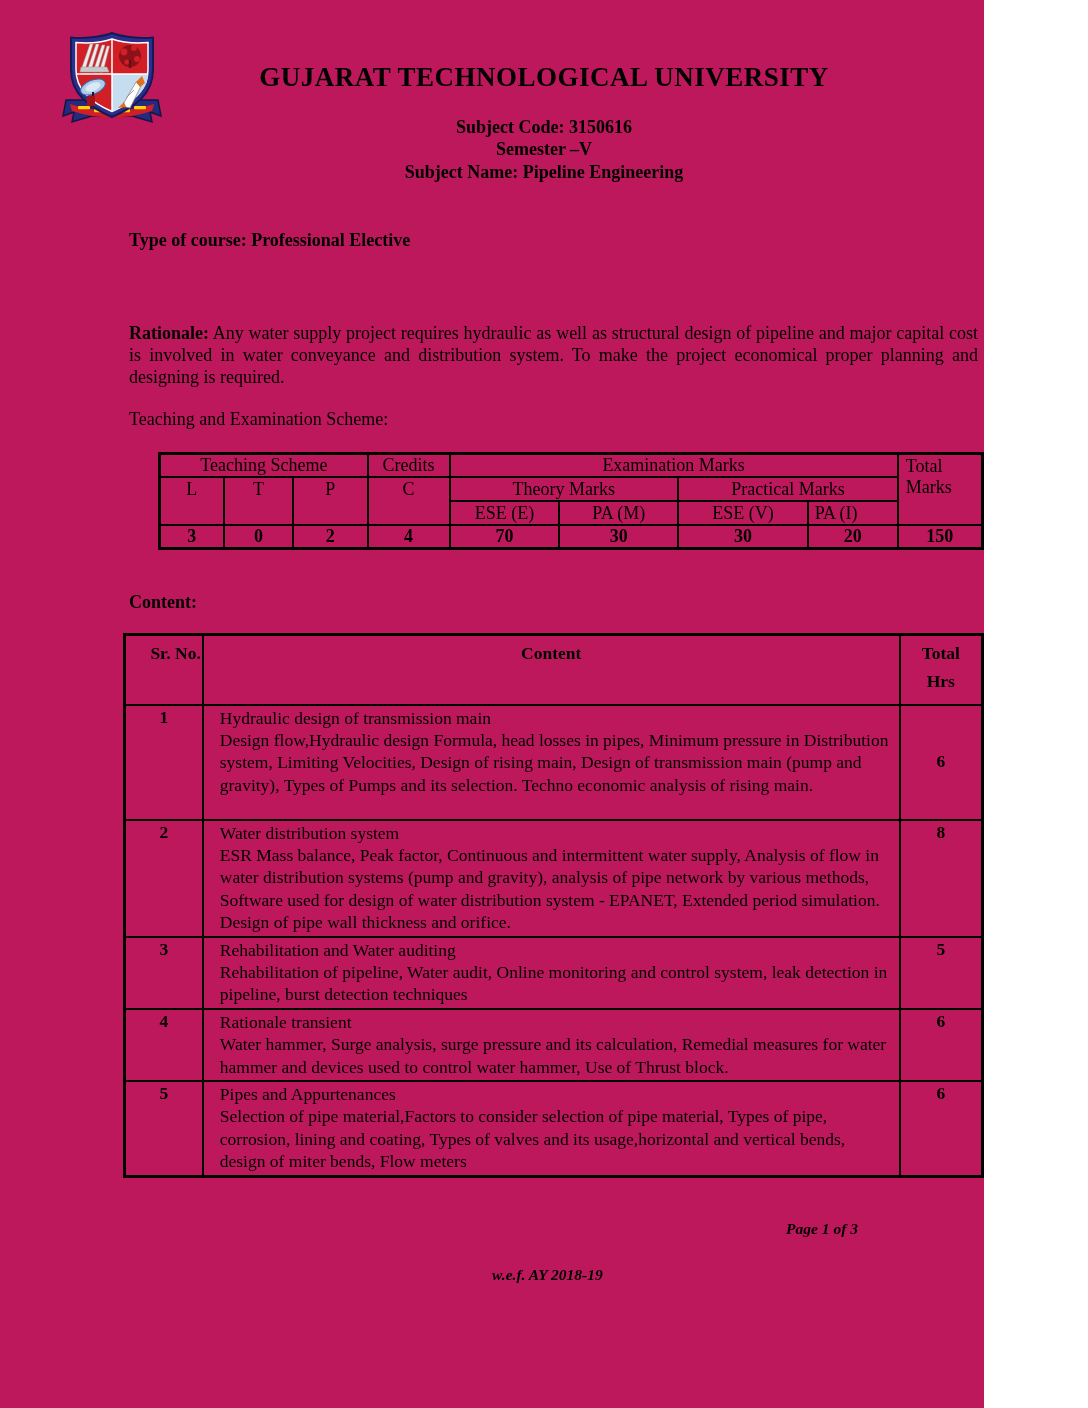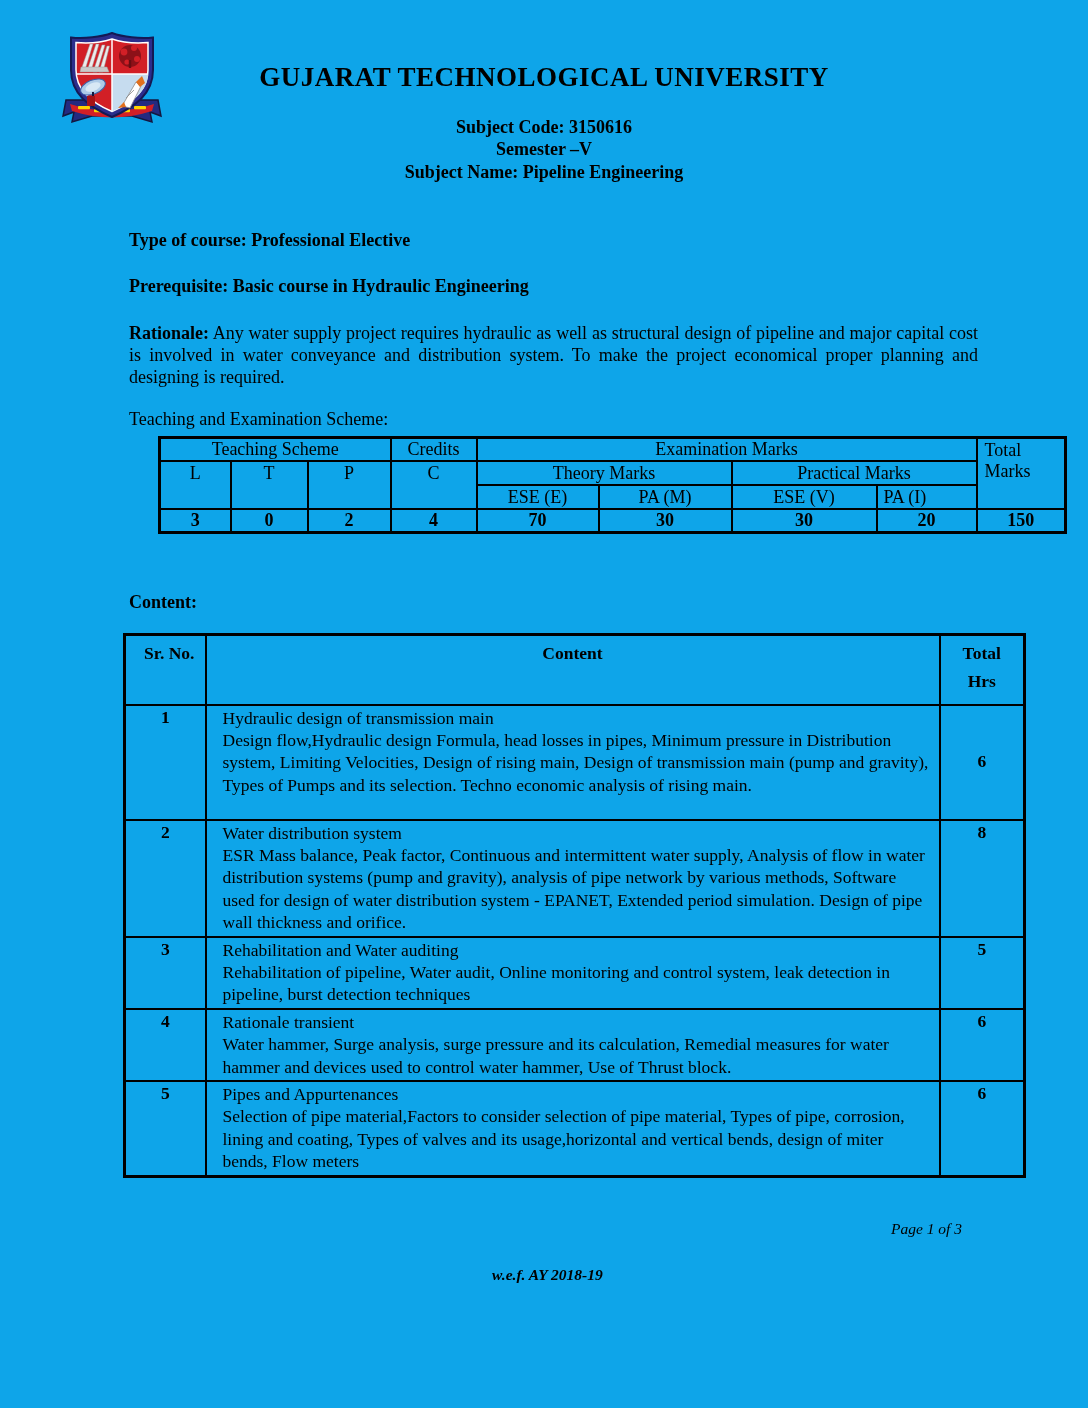--- a/index.html
+++ b/index.html
@@ -8,23 +8,23 @@
     background: #ffffff;
   }
   body {
     width: 1088px;
     height: 1408px;
     font-family: "Liberation Serif", "DejaVu Serif", serif;
     color: #000;
   }
   .page {
     position: relative;
-    width: 1088px;
+    width: 984px;
     height: 1408px;
-    background: #0ea5e9;
+    background: #be185d;
     overflow: hidden;
   }
   .abs { position: absolute; }
 
   
   .logo-box { left: 62px; top: 32px; width: 100px; height: 100px; }
   .uni-title {
     left: 0; top: 62px; width: 1088px;
     text-align: center;
     font-size: 27px;
@@ -43,21 +43,21 @@
   .para { left: 129px; font-size: 18px; }
   .para-bold { font-weight: bold; }
   .type-line { top: 230px; }
   .prereq-line { top: 276px; }
   .rationale { top: 322px; width: 849px; text-align: justify; line-height: 22px; }
   .rationale .lbl { font-weight: bold; }
   .scheme-heading { top: 409px; font-weight: normal; }
   .content-heading { top: 592px; font-weight: bold; }
 
   
-  .tscheme-wrap { left: 129px; top: 436px; margin-left: 29px; }
+  .tscheme-wrap { left: 129px; top: 452px; margin-left: 29px; }
   table { border-collapse: collapse; table-layout: fixed; }
   .tscheme { border: 3px solid #000; }
   .tscheme td {
     border: 2px solid #000;
     text-align: center;
     vertical-align: middle;
     font-size: 18px;
     padding: 0 2px;
     overflow: hidden;
   }
@@ -83,21 +83,21 @@
     font-size: 17.5px;
     vertical-align: top;
     overflow: hidden;
   }
   .ctable tr.chead { height: 70px; }
   .ctable th {
     font-weight: bold;
     padding-top: 3px;
     line-height: 28px;
   }
-  .ctable th.h-srno { text-align: center; padding-left: 9px; }
+  .ctable th.h-srno { text-align: right; padding-left: 9px; }
   .ctable th.h-content { text-align: center; }
   .ctable th.h-hrs { text-align: center; padding: 3px 6px 0 6px; }
   .ctable td.srno {
     text-align: center;
     font-weight: bold;
     padding-top: 1px;
   }
   .ctable td.cdesc {
     padding: 1px 10px 2px 16px;
     line-height: 22.4px;
@@ -111,21 +111,21 @@
   .ctable tr.crow1 { height: 115px; }
   .ctable tr.crow2 { height: 115px; }
   .ctable tr.crow3 { height: 69px; }
   .ctable tr.crow4 { height: 66px; }
   .ctable tr.crow5 { height: 91px; }
 
   
   .page-num {
     right: 126px; top: 1220px;
     font-size: 15.5px;
-    font-weight: normal;
+    font-weight: bold;
     font-style: italic;
   }
   .wef {
     left: 492px; top: 1266px;
     font-size: 15.5px;
     font-weight: bold;
     font-style: italic;
   }
 </style>
 </head>
@@ -189,24 +189,20 @@
     <div>Subject Code: 3150616</div>
     <div>Semester –V</div>
     <div>Subject Name: Pipeline Engineering</div>
   </div>
 
   <div class="abs para para-bold type-line">
     <span>Type of course:</span>
     <span>Professional Elective</span>
   </div>
 
-  <div class="abs para para-bold prereq-line">
-    <span>Prerequisite:</span>
-    <span>Basic course in Hydraulic Engineering</span>
-  </div>
 
   <div class="abs para rationale">
     <span class="lbl">Rationale:</span>
     <span>Any water supply project requires hydraulic as well as structural design of pipeline and major capital cost is involved in water conveyance and distribution system. To make the project economical proper planning and designing is required.</span>
   </div>
 
   <div class="abs para scheme-heading">Teaching and Examination Scheme:</div>
 
   <div class="abs tscheme-wrap">
     <table class="tscheme">

